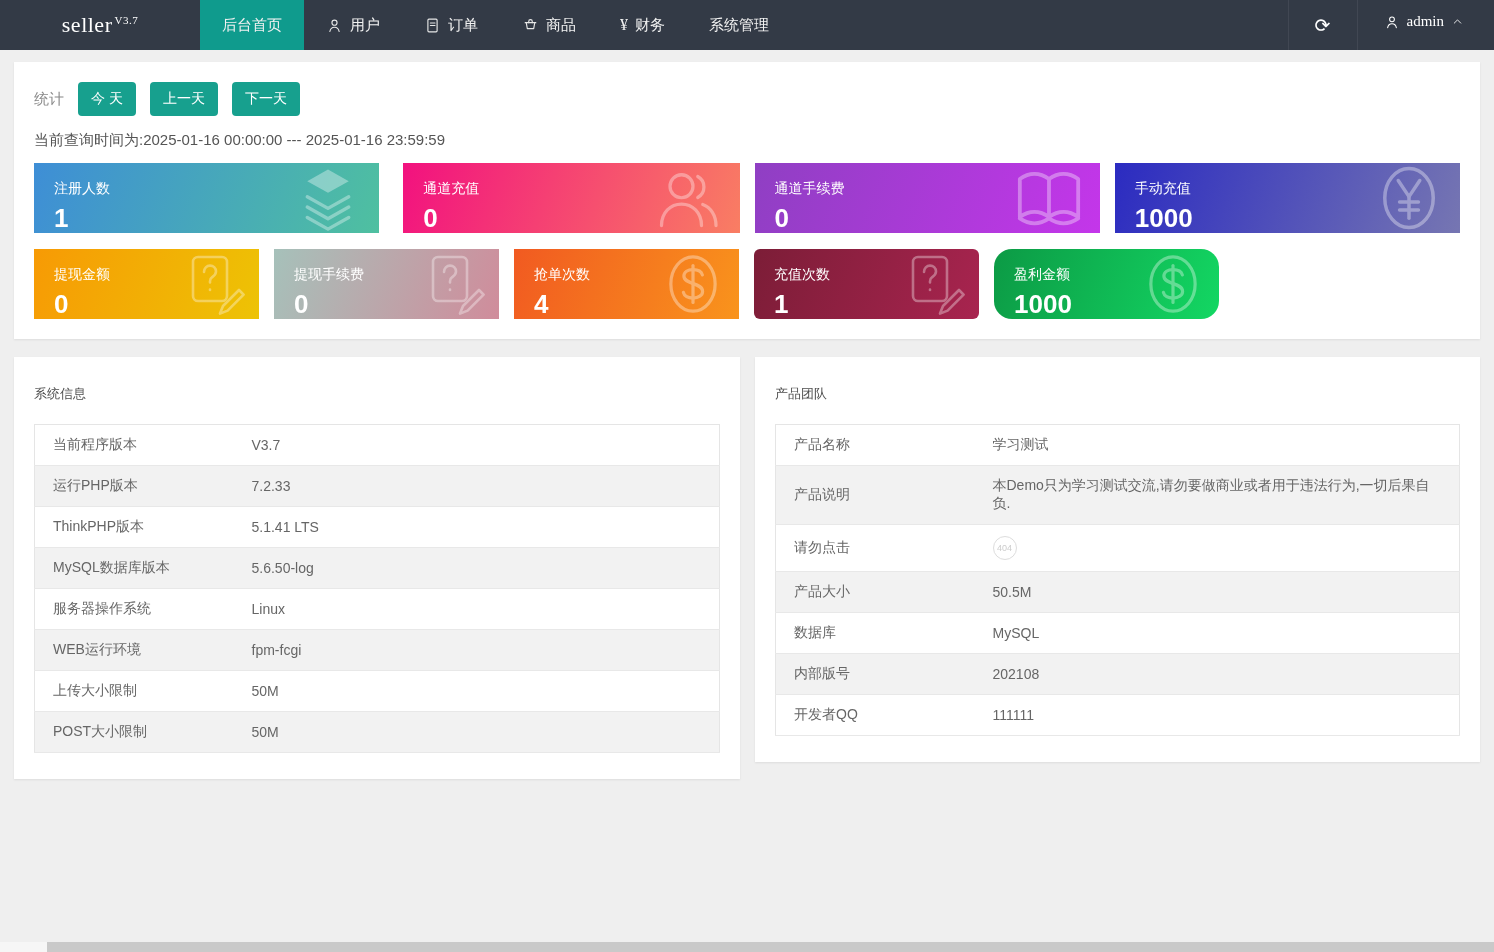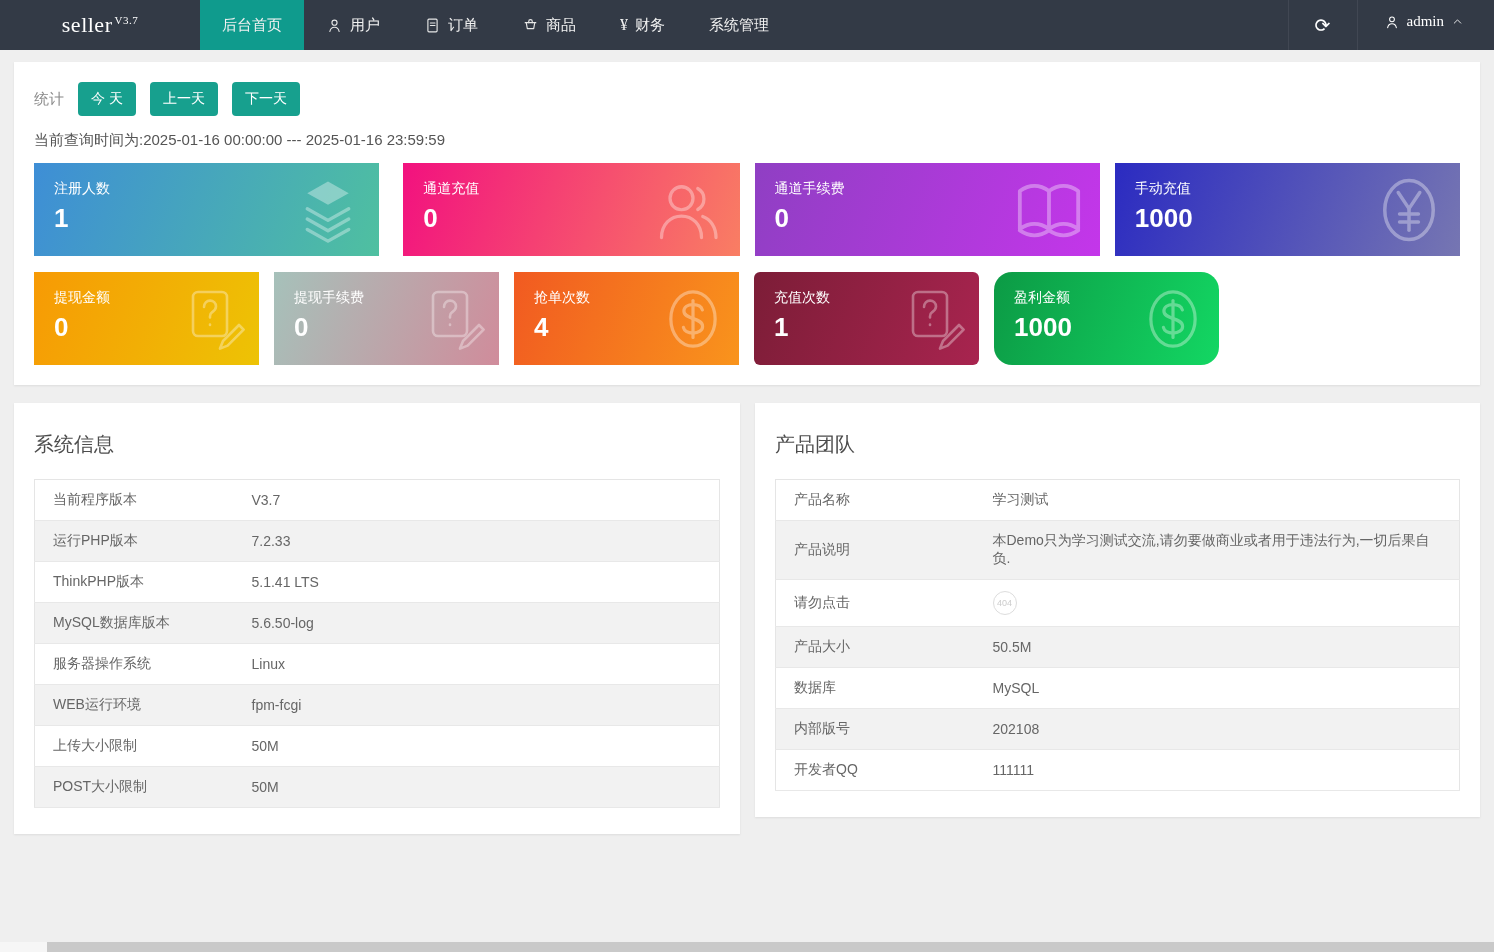--- a/index.html
+++ b/index.html
@@ -33,35 +33,35 @@
   
   .stats-panel { padding:20px; }
   .stats-header { display:flex; align-items:center; gap:14px; }
   .stats-label { color:#8a8a8a; font-size:15px; }
   .range-btn { background:#17a08e; color:#fff; border:none; border-radius:4px;
     font-size:14px; padding:8px 13px; cursor:pointer; font-family:inherit; }
   .query-time { margin-top:15px; color:#555; font-size:15px; }
 
   .cards-row1 { display:grid; grid-template-columns:repeat(4,1fr); gap:15px; margin-top:13px; }
   .cards-row2 { display:flex; gap:15px; margin-top:16px; }
-  .stat-card { position:relative; height:93px; padding:17px 20px; color:#fff; overflow:hidden; }
+  .stat-card { position:relative; height:70px; padding:17px 20px; color:#fff; overflow:hidden; }
   .cards-row2 .stat-card { width:225px; flex:0 0 225px; }
   .card-title { font-size:14px; }
   .card-value { font-size:26px; font-weight:bold; margin-top:5px; }
   .card-icon { position:absolute; right:16px; top:50%; transform:translateY(-50%);
     height:70px; width:70px; opacity:.35; stroke:#fff; fill:none; stroke-width:1.3;
     stroke-linecap:round; stroke-linejoin:round; }
   .cards-row2 .card-icon { height:64px; width:64px; right:14px; }
 
   
   .bottom-panels { display:flex; gap:15px; margin-top:18px; align-items:flex-start; }
   .info-panel { padding:20px 20px 26px; }
   .info-panel.left  { flex:0 0 726px; }
   .info-panel.right { flex:1; }
-  .panel-title { color:#4d4d4d; font-size:20px; margin:8px 0 21px 0; }
+  .panel-title { color:#4d4d4d; font-size:13px; margin:8px 0 21px 0; }
   .info-table { width:100%; border-collapse:collapse; border:1px solid #e5e5e5;
     font-size:14px; color:#666; }
   .info-table tr { border-bottom:1px solid #e8e8e8; }
   .info-table tr:nth-child(even) { background:#f2f2f2; }
   .info-table td { padding:11px 12px; height:39px; }
   .info-table td.k { width:205px; padding-left:18px; }
   .badge-404 { display:inline-flex; align-items:center; justify-content:center;
     width:24px; height:24px; border-radius:50%; border:1px solid #ddd; color:#ccc;
     font-size:9px; }
 

